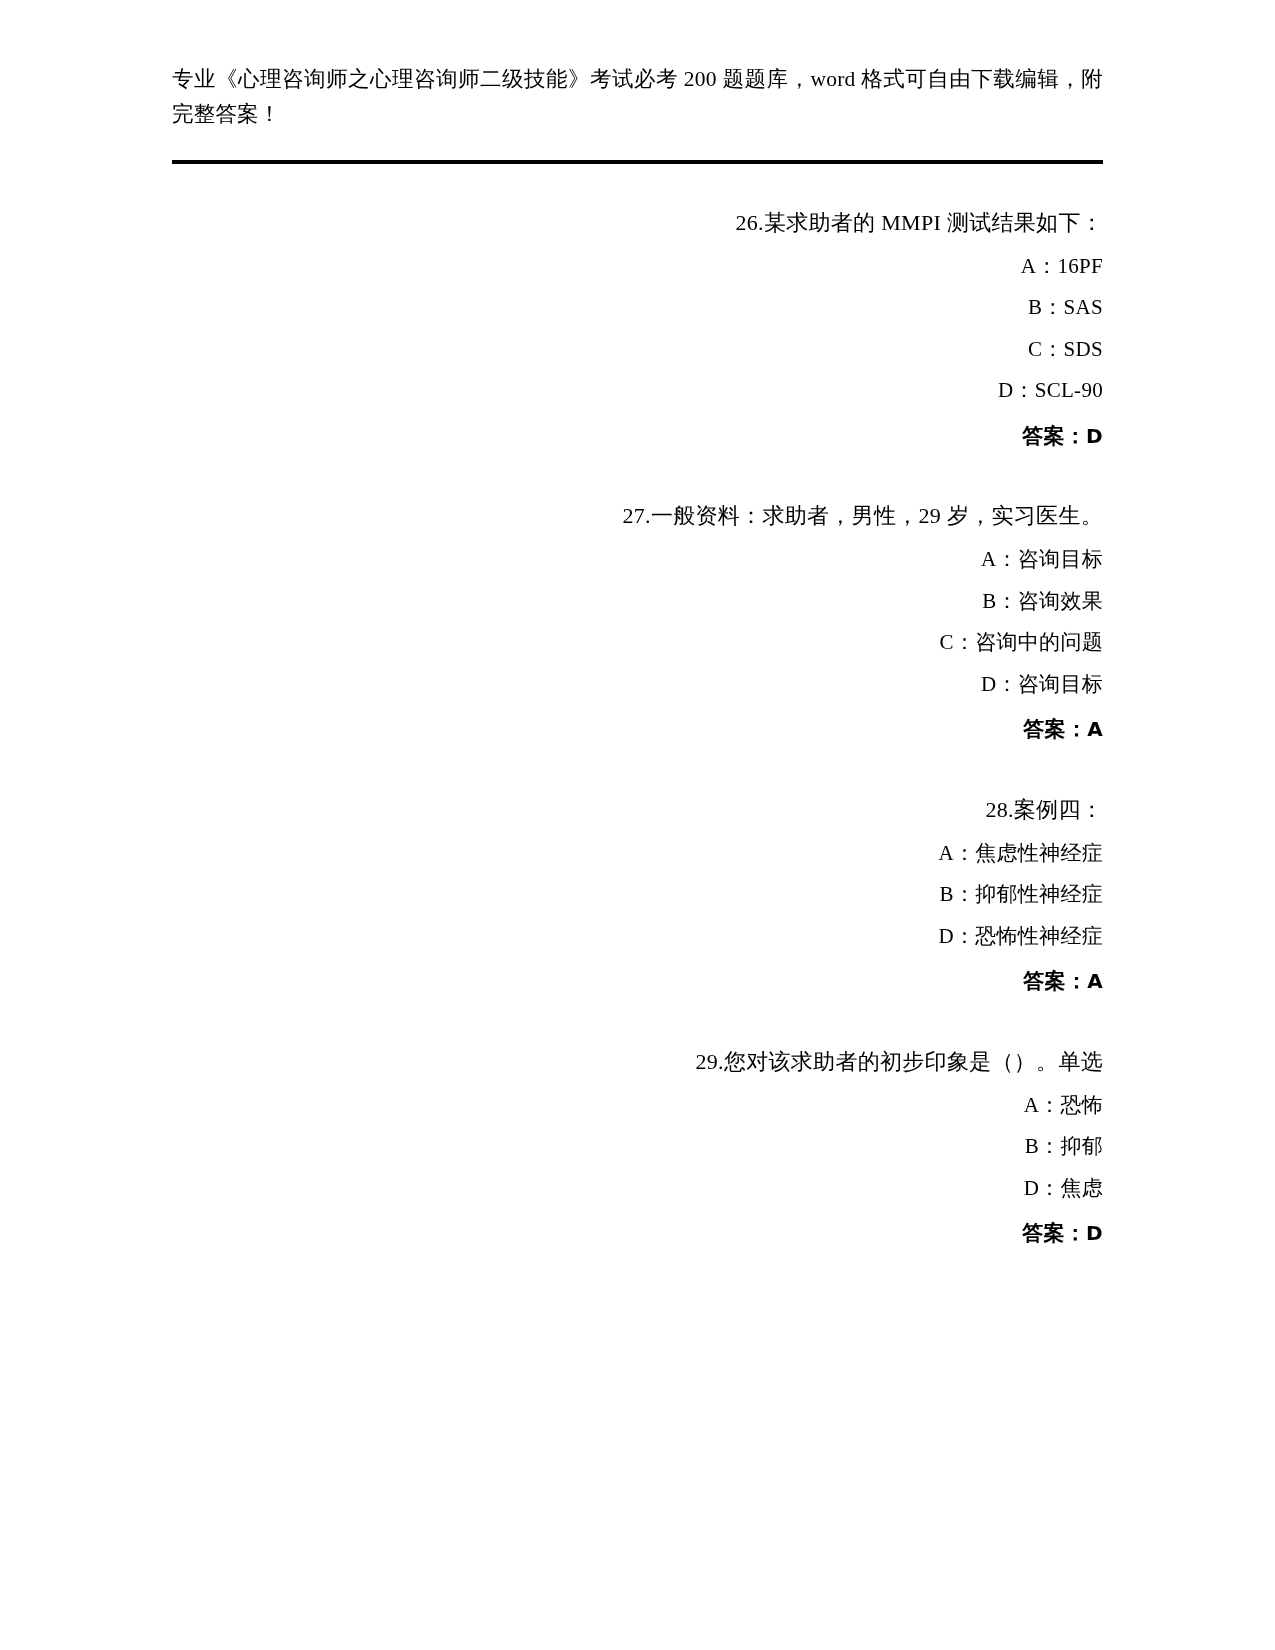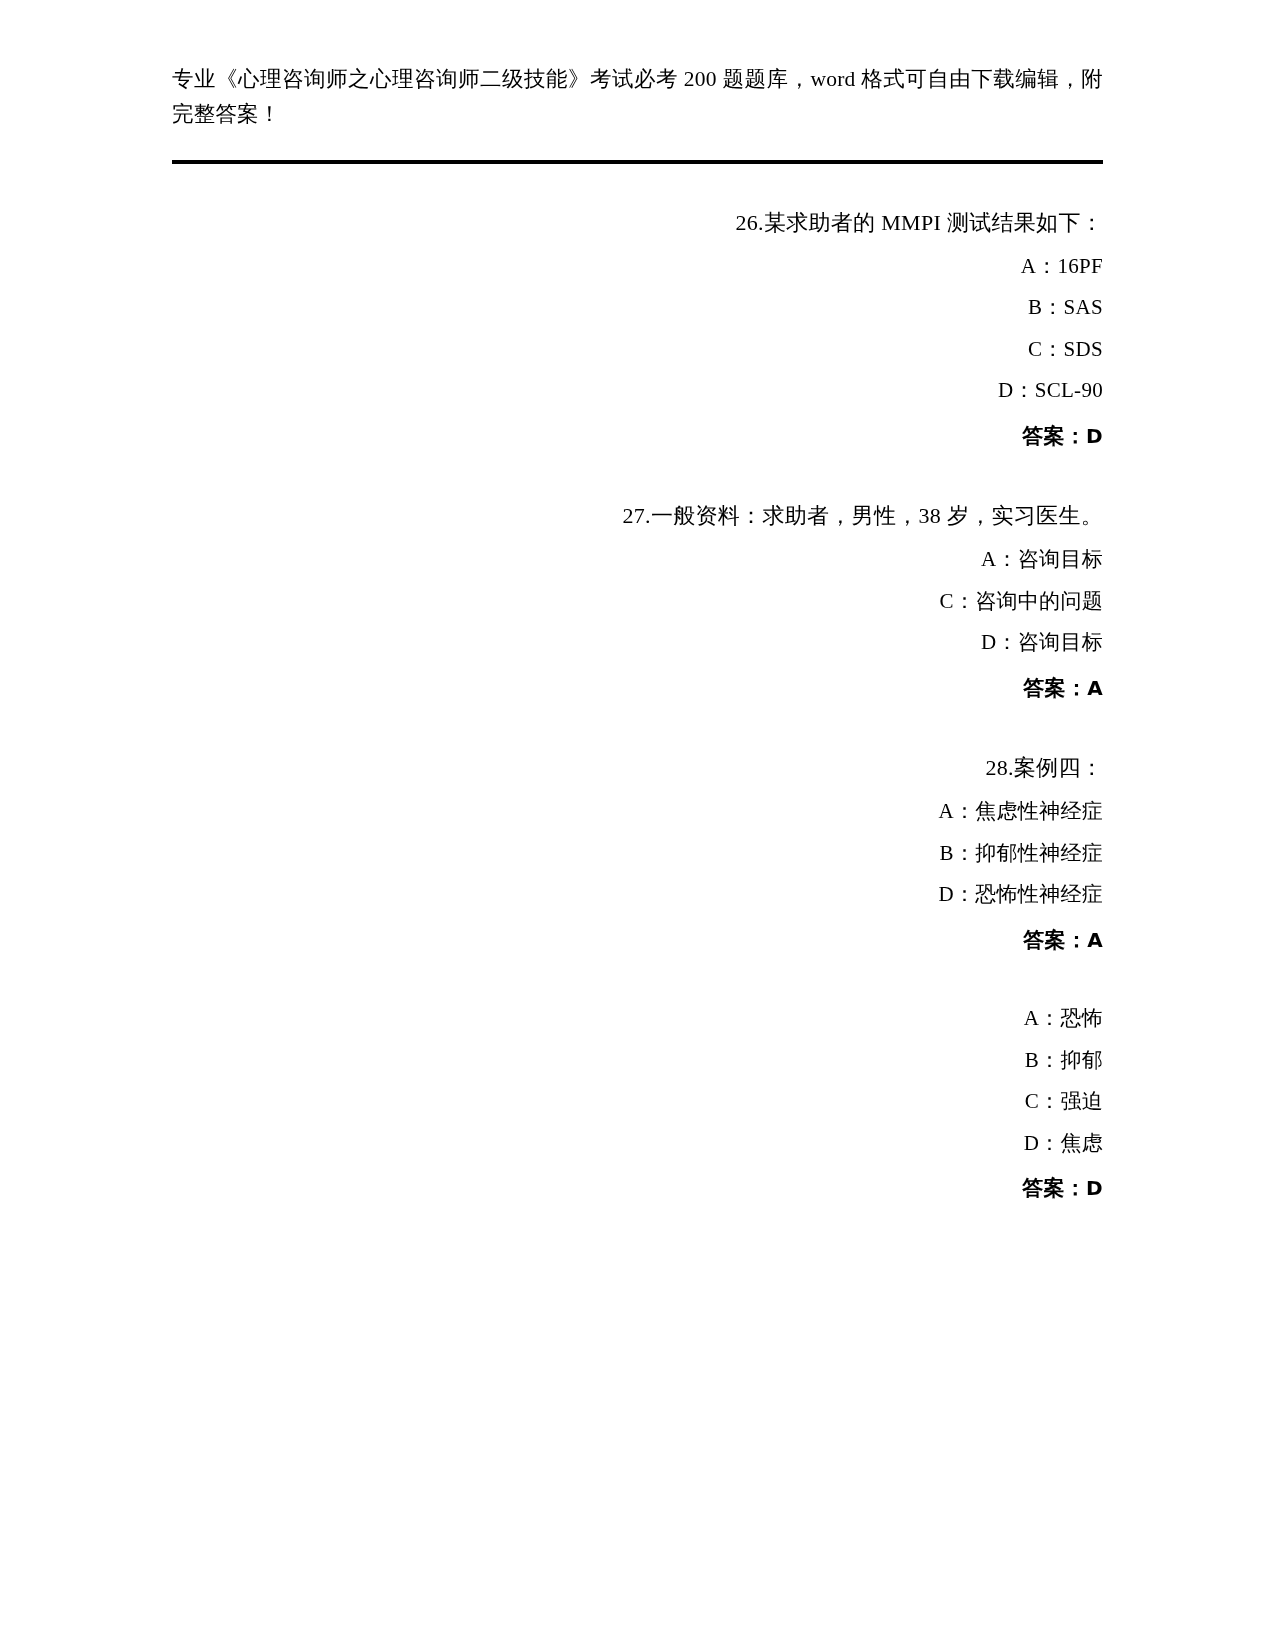--- a/index.html
+++ b/index.html
@@ -97,24 +97,27 @@
       <div class="opt">
         <span class="lbl">D：</span><span>SCL-90</span>
       </div>
       <div class="ans">
         <span>答案：</span><span class="val">D</span>
       </div>
     </div>
 
     <div class="qblock">
       <div class="qstem">
-        <span>27.</span><span>一般资料：求助者，男性，38 岁，实习医生。</span>
+        <span>27.</span><span>一般资料：求助者，男性，29 岁，实习医生。</span>
       </div>
       <div class="opt">
         <span class="lbl">A：</span><span>咨询目标</span>
+      </div>
+      <div class="opt">
+        <span class="lbl">B：</span><span>咨询效果</span>
       </div>
       <div class="opt">
         <span class="lbl">C：</span><span>咨询中的问题</span>
       </div>
       <div class="opt">
         <span class="lbl">D：</span><span>咨询目标</span>
       </div>
       <div class="ans">
         <span>答案：</span><span class="val">A</span>
       </div>
@@ -132,28 +135,28 @@
       </div>
       <div class="opt">
         <span class="lbl">D：</span><span>恐怖性神经症</span>
       </div>
       <div class="ans">
         <span>答案：</span><span class="val">A</span>
       </div>
     </div>
 
     <div class="qblock">
+      <div class="qstem">
+        <span>29.</span><span>您对该求助者的初步印象是（）。单选</span>
+      </div>
       <div class="opt">
         <span class="lbl">A：</span><span>恐怖</span>
       </div>
       <div class="opt">
         <span class="lbl">B：</span><span>抑郁</span>
-      </div>
-      <div class="opt">
-        <span class="lbl">C：</span><span>强迫</span>
       </div>
       <div class="opt">
         <span class="lbl">D：</span><span>焦虑</span>
       </div>
       <div class="ans">
         <span>答案：</span><span class="val">D</span>
       </div>
     </div>
 
   </div>

